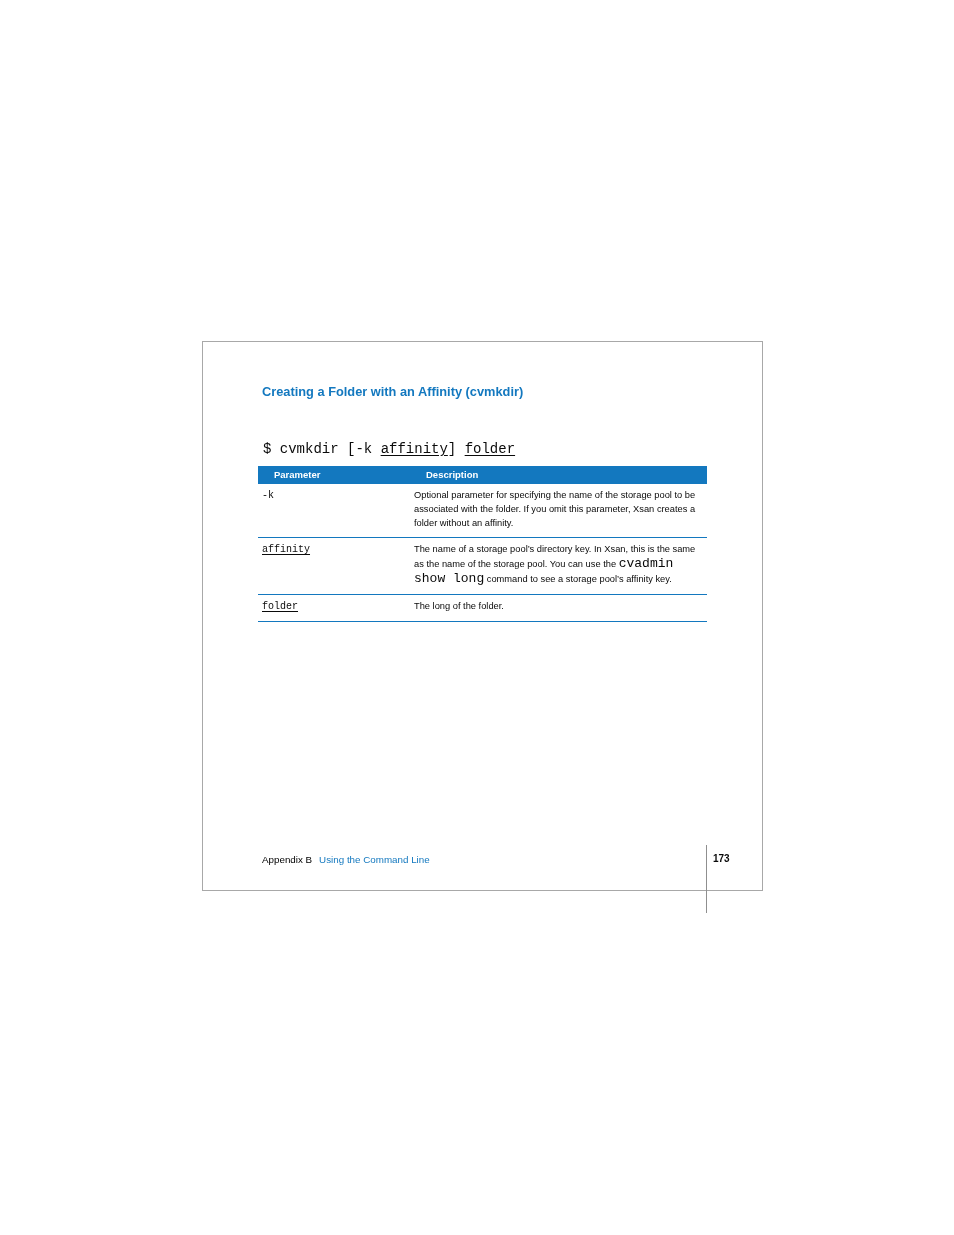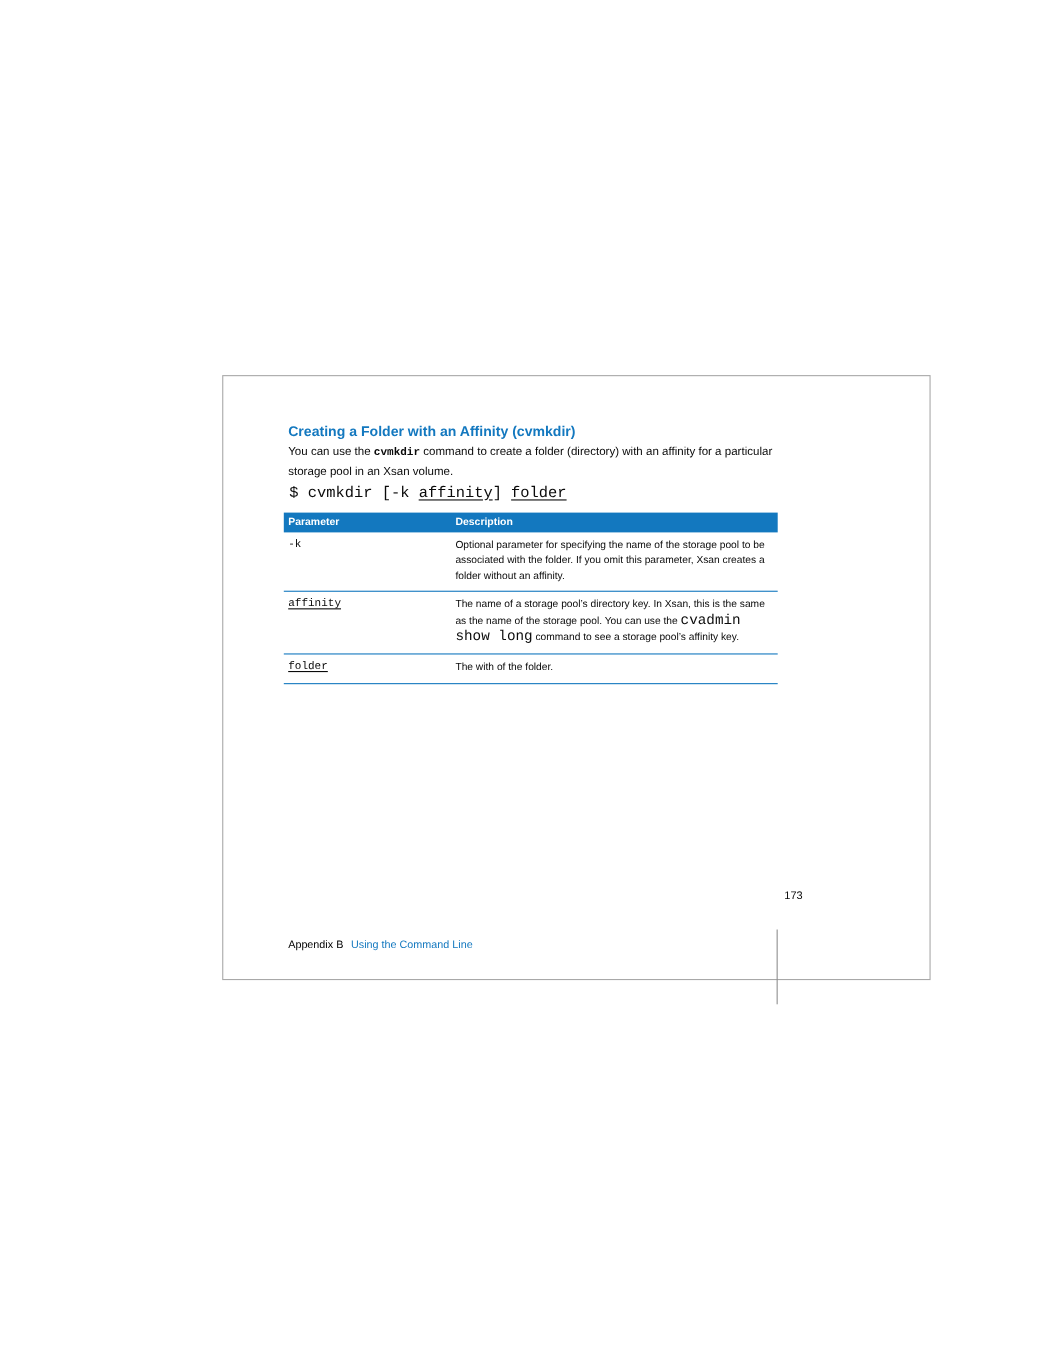--- a/index.html
+++ b/index.html
@@ -13,21 +13,21 @@
     width: 954px; height: 1235px;
     background: #ffffff;
     font-family: "Liberation Sans", sans-serif;
     color: var(--color-text);
   }
   body { position: relative; overflow: hidden; }
 
   .page {
     position: absolute;
     left: 202px; top: 341px;
-    width: 644px; height: 550px;
+    width: 561px; height: 550px;
     border: 1px solid var(--color-border);
     background: #ffffff;
   }
 
   .heading {
     position: absolute; left: 59px; top: 42px;
     font-size: 12.8px; font-weight: bold;
     color: var(--color-accent);
     white-space: nowrap;
   }
@@ -52,21 +52,21 @@
     position: absolute; left: 55px; top: 124px;
     width: 449px;
     border-collapse: collapse; table-layout: fixed;
   }
   .param-table .c1 { width: 152px; }
   .param-table th {
     background: var(--color-accent);
     color: #ffffff;
     font-size: 9.5px; font-weight: bold;
     text-align: left;
-    padding: 3px 4px 4px 4px;
+    padding: 3px 4px 4px 16px;
   }
   .param-table td {
     vertical-align: top;
     border-bottom: 1px solid var(--color-accent);
     font-size: 9.3px; line-height: 13.8px;
     padding: 5px 6px 7px 4px;
   }
   td.param { font-family: "Liberation Mono", monospace; font-size: 10px; }
   td.desc .mono { font-weight: normal; font-size: 13px; }
 
@@ -77,33 +77,32 @@
   .footer .appendix { font-weight: normal; color: #000; }
   .footer .chapter { color: var(--color-accent); margin-left: 7px; }
 
   .footer-rule {
     position: absolute; left: 706px; top: 845px;
     width: 1px; height: 68px;
     background: var(--color-rule);
     z-index: 2;
   }
   .page-number {
-    position: absolute; left: 713px; top: 809px;
-    font-size: 10px; font-weight: normal;
+    position: absolute; left: 713px; top: 853px;
+    font-size: 10px; font-weight: bold;
     z-index: 2;
   }
 </style>
 </head>
 <body>
 
 <div class="page">
 
   <h1 class="heading">Creating a Folder with an Affinity (cvmkdir)</h1>
 
-  <p class="intro"><span>You can use the </span><span class="mono">cvmkdir</span><span> command to create a folder (directory) with an affinity for a particular storage pool in an Xsan volume.</span></p>
 
   <p class="code-line mono"><span>$ cvmkdir [-k </span><span class="u">affinity</span><span>] </span><span class="u">folder</span></p>
 
   <table class="param-table">
     <colgroup>
         <col class="c1">
         <col class="c2">
       </colgroup>
     <thead>
       <tr>
@@ -115,21 +114,21 @@
       <tr>
         <td class="param">-k</td>
         <td class="desc"><span>Optional parameter for specifying the name of the storage pool to be associated with the folder. If you omit this parameter, Xsan creates a folder without an affinity.</span></td>
       </tr>
       <tr>
         <td class="param u">affinity</td>
         <td class="desc"><span>The name of a storage pool’s directory key. In Xsan, this is the same as the name of the storage pool. You can use the </span><span class="mono">cvadmin show long</span><span> command to see a storage pool’s affinity key.</span></td>
       </tr>
       <tr>
         <td class="param u">folder</td>
-        <td class="desc"><span>The with of the folder.</span></td>
+        <td class="desc"><span>The long of the folder.</span></td>
       </tr>
     </tbody>
   </table>
 
   <p class="footer"><span class="appendix">Appendix B</span><span class="chapter">Using the Command Line</span></p>
 
 </div>
 
 <div class="footer-rule"></div>
 <div class="page-number">173</div>

